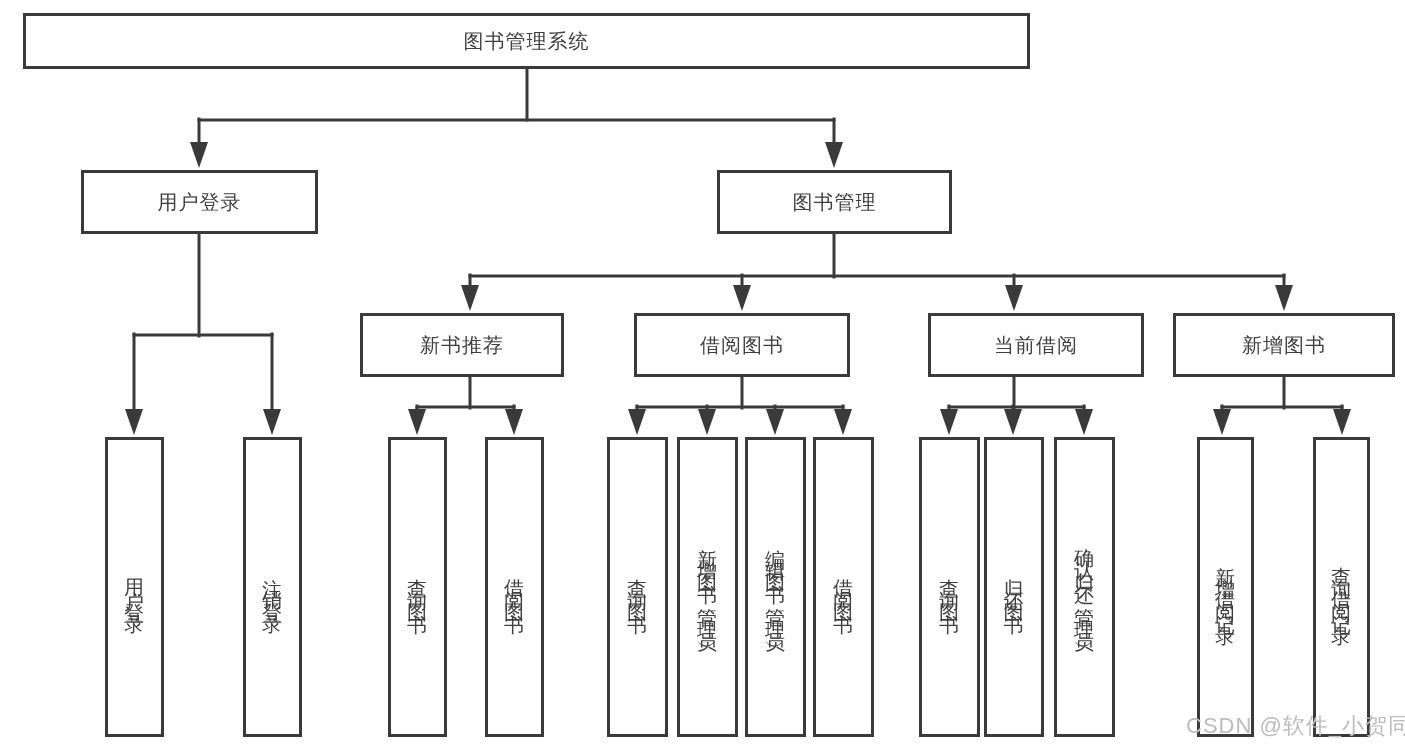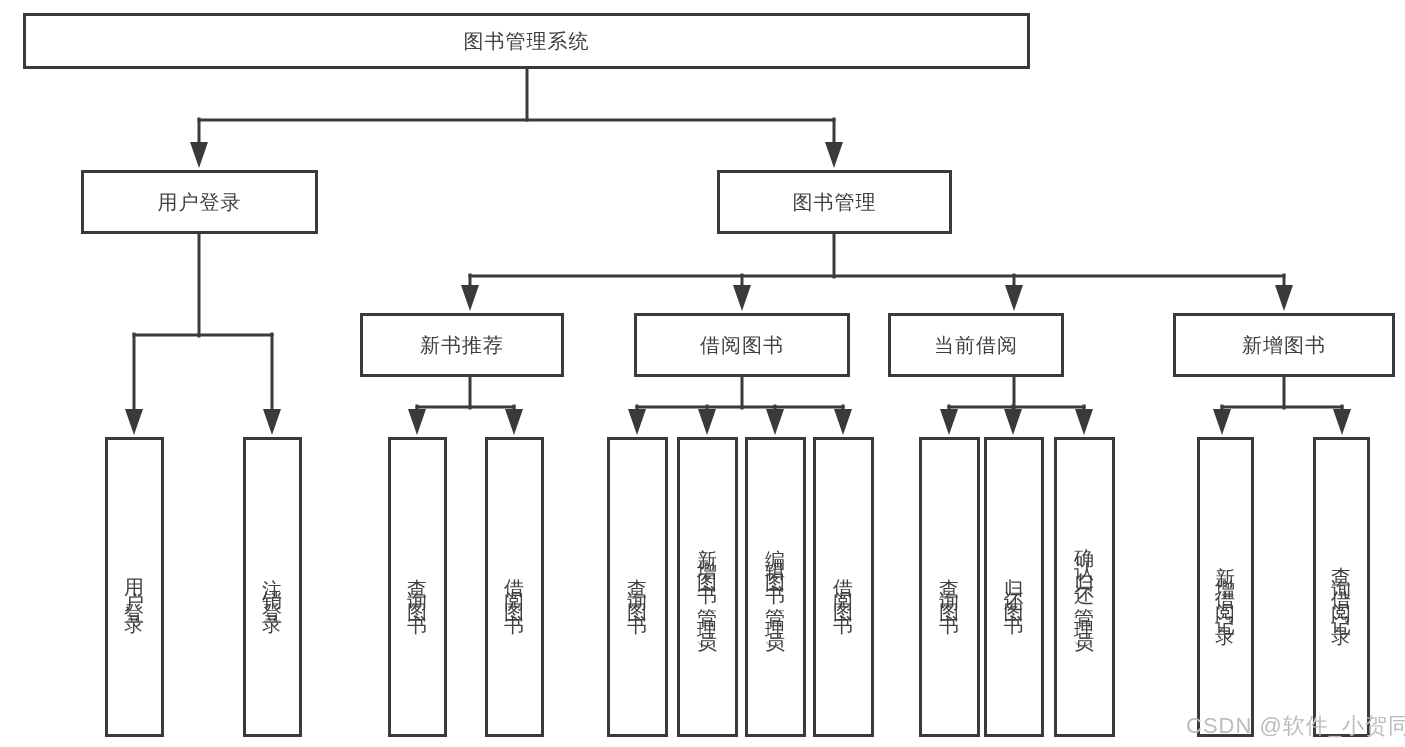--- a/index.html
+++ b/index.html
@@ -55,21 +55,21 @@
     color: #bcbcbc;
     z-index: 3;
     white-space: nowrap;
   }
   
   .n-root  { left: 23px;  top: 13px;  width: 1007px; height: 56px; }
   .n-user  { left: 81px;  top: 170px; width: 237px;  height: 64px; }
   .n-book  { left: 717px; top: 170px; width: 235px;  height: 64px; }
   .n-g1    { left: 360px; top: 313px; width: 204px;  height: 64px; }
   .n-g2    { left: 634px; top: 313px; width: 216px;  height: 64px; }
-  .n-g3    { left: 888px; top: 313px; width: 176px;  height: 64px; }
+  .n-g3    { left: 928px; top: 313px; width: 216px;  height: 64px; }
   .n-g4    { left: 1173px; top: 313px; width: 222px; height: 64px; }
   .n-l1  { left: 105px;  width: 59px; }
   .n-l2  { left: 243px;  width: 59px; }
   .n-l3  { left: 388px;  width: 59px; }
   .n-l4  { left: 485px;  width: 59px; }
   .n-l5  { left: 607px;  width: 61px; }
   .n-l6  { left: 677px;  width: 61px; }
   .n-l7  { left: 745px;  width: 61px; }
   .n-l8  { left: 813px;  width: 61px; }
   .n-l9  { left: 919px;  width: 61px; }

